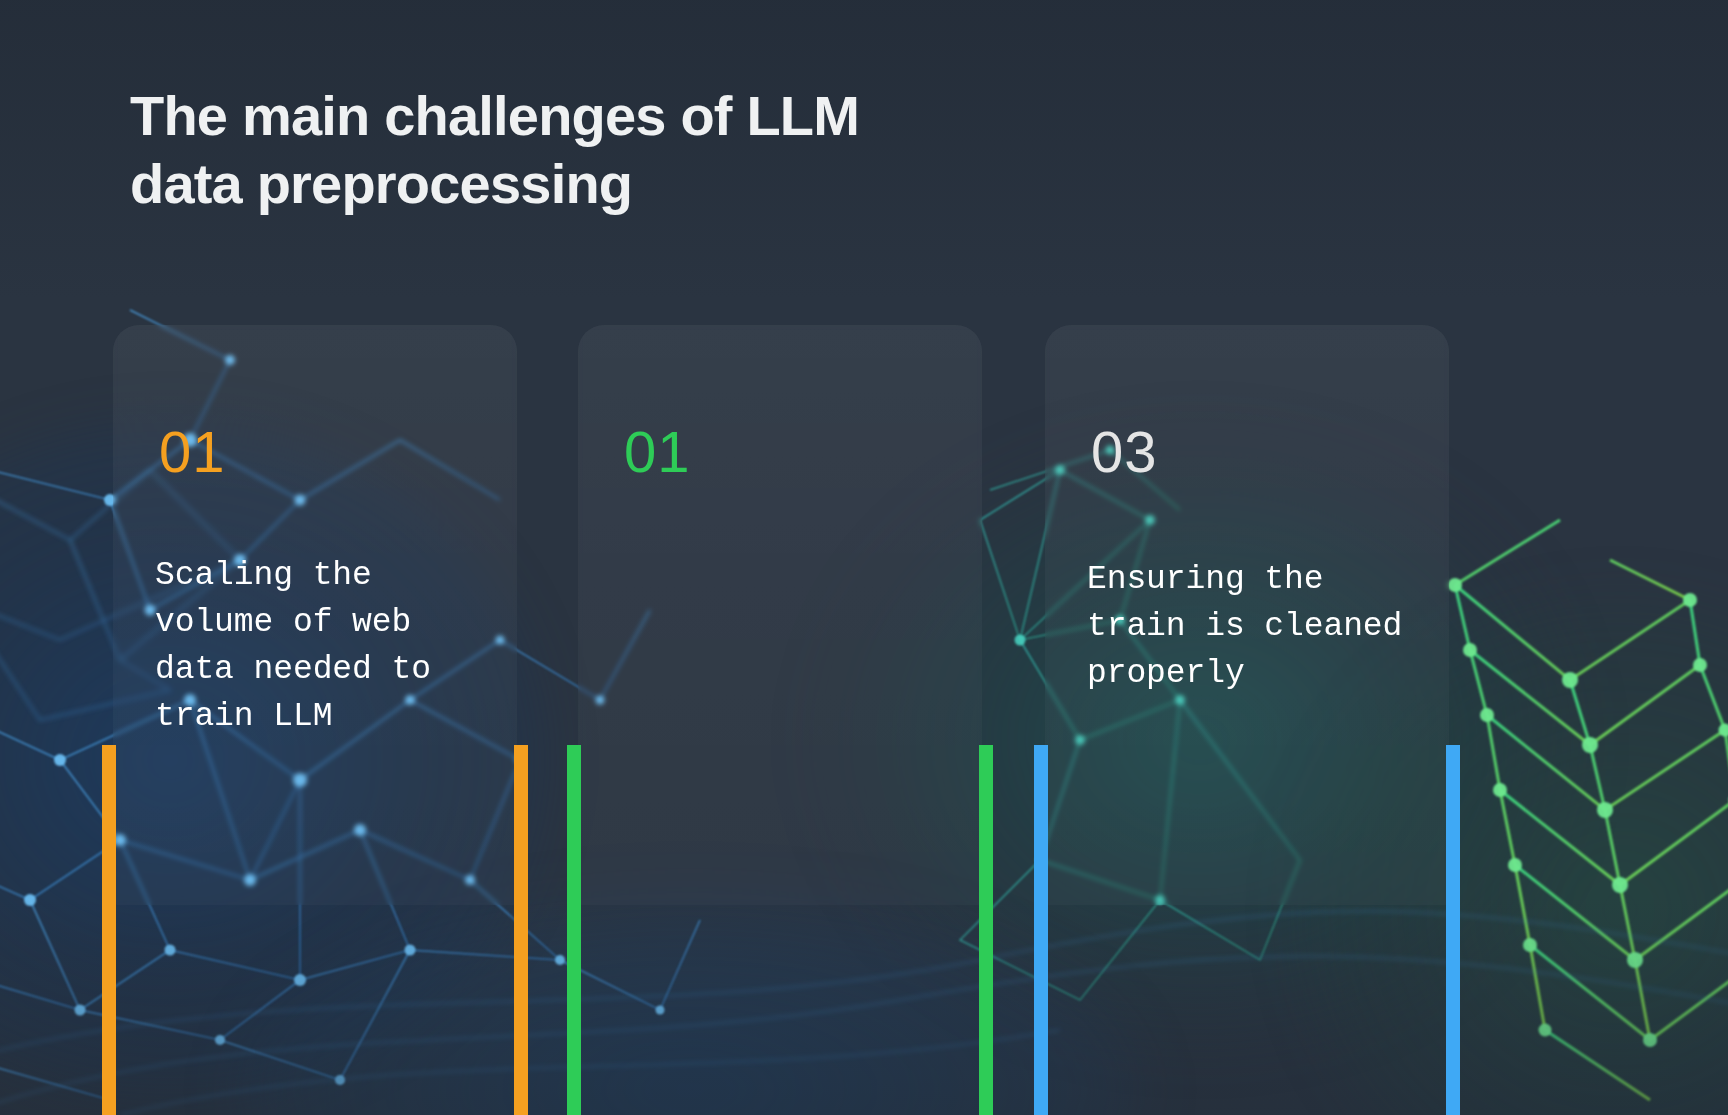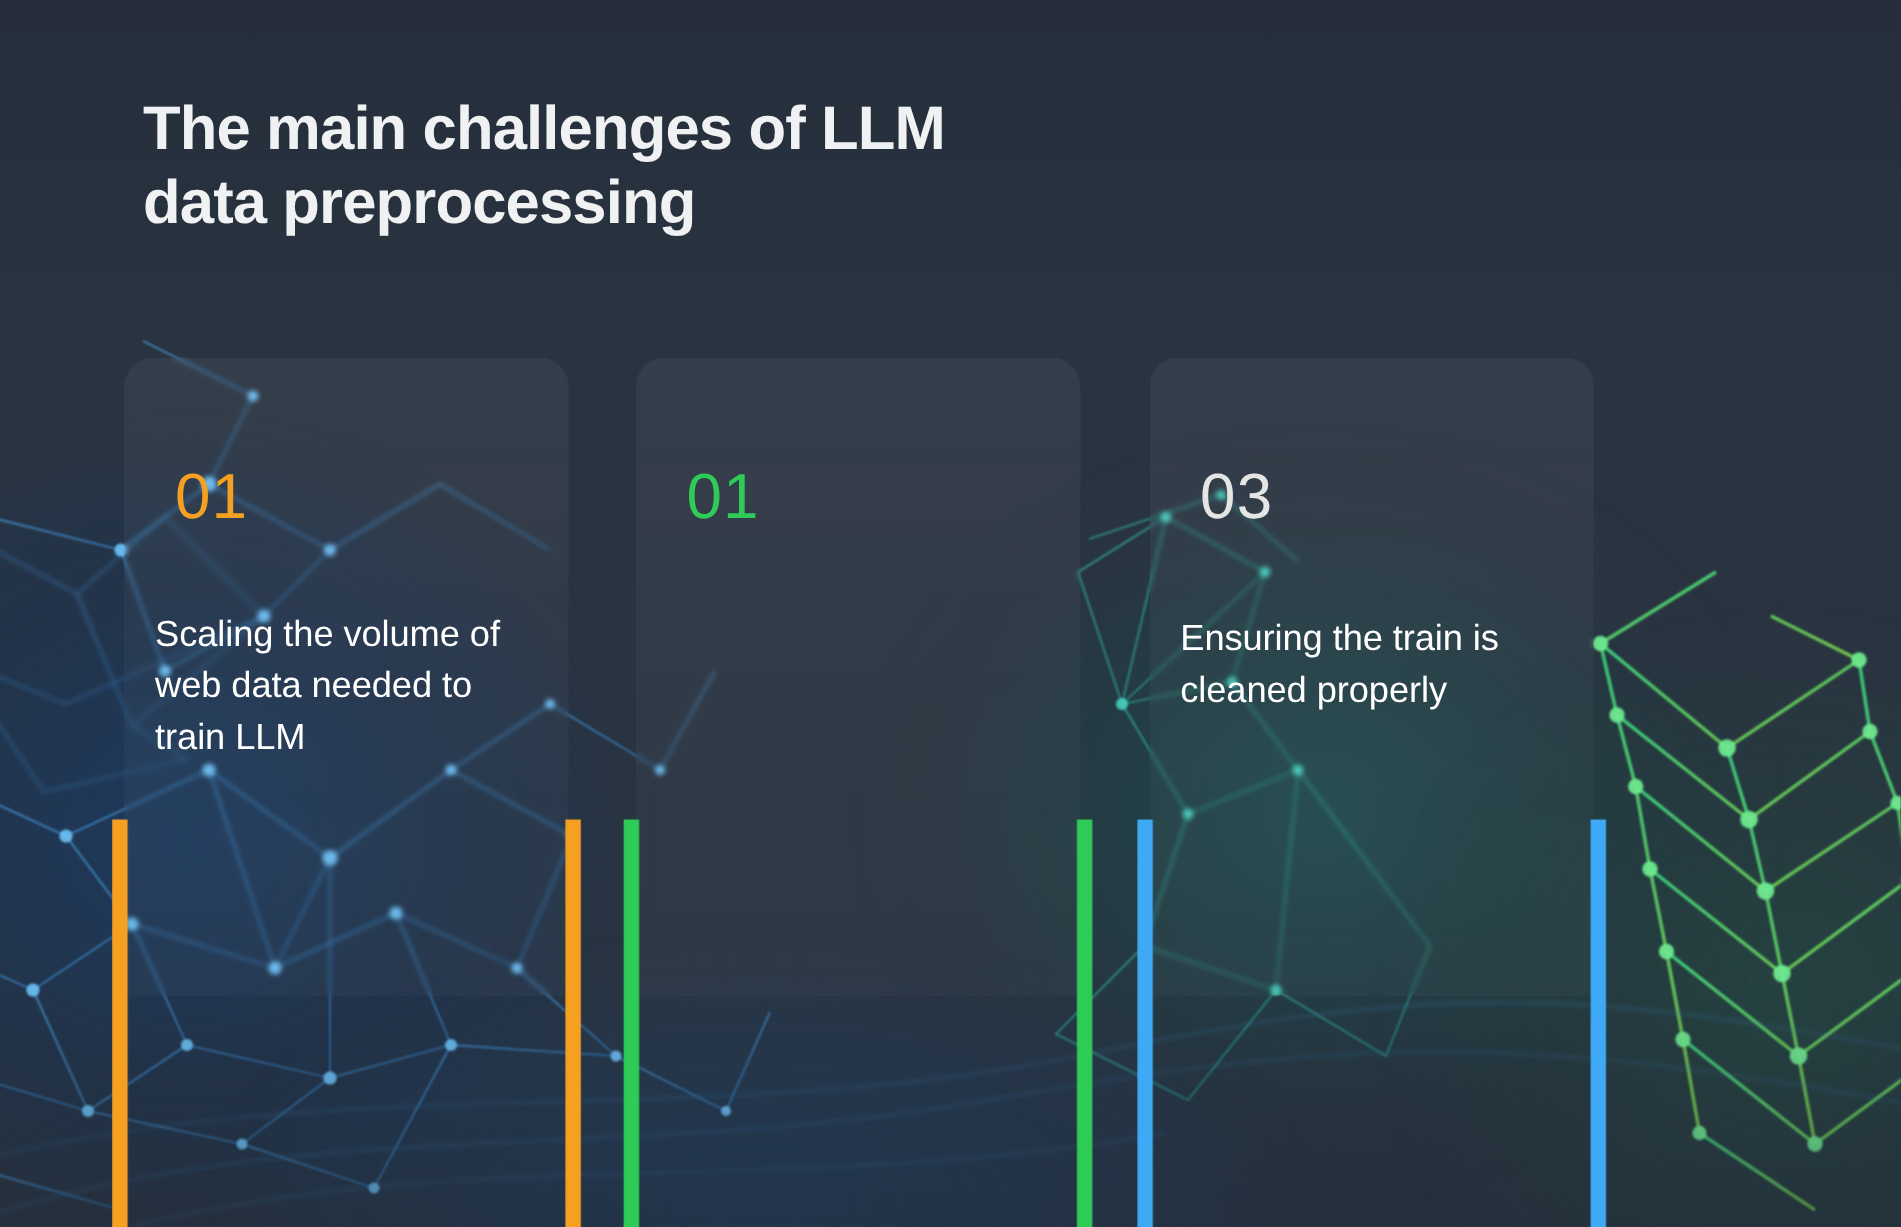--- a/index.html
+++ b/index.html
@@ -119,28 +119,29 @@
     line-height:1;
     letter-spacing:1px;
     margin-top:36px;
   }
   .num-1 { color:#f5a020; }
   .num-2 { color:#2ecc57; }
   .num-3 { color:#e5e5e5; }
 
   .card-text {
     position:absolute;
-    left:28px;
+    left:42px;
     top:228px;
     width:318px;
     color:#ffffff;
     font-size:33px;
     font-weight:400;
     line-height:1.42;
     letter-spacing:-0.1px;
+    font-family:Liberation Mono, monospace;
   }
   .card-3 .card-text { top:232px; }
   .card-2 .card-text { top:234px; }
 </style>
 </head>
 <body>
 
 <div class="bg-layer">
 
   <div class="glow glow-blue-l"></div>

